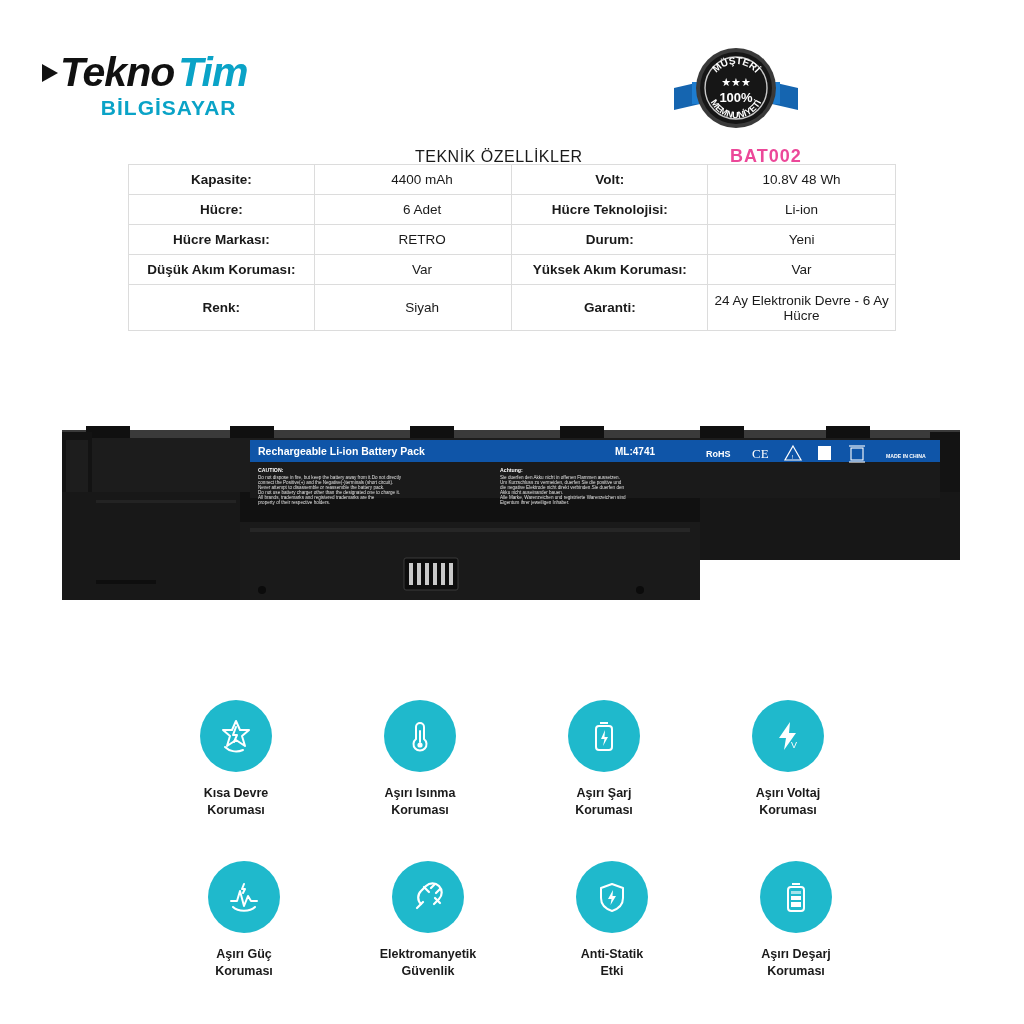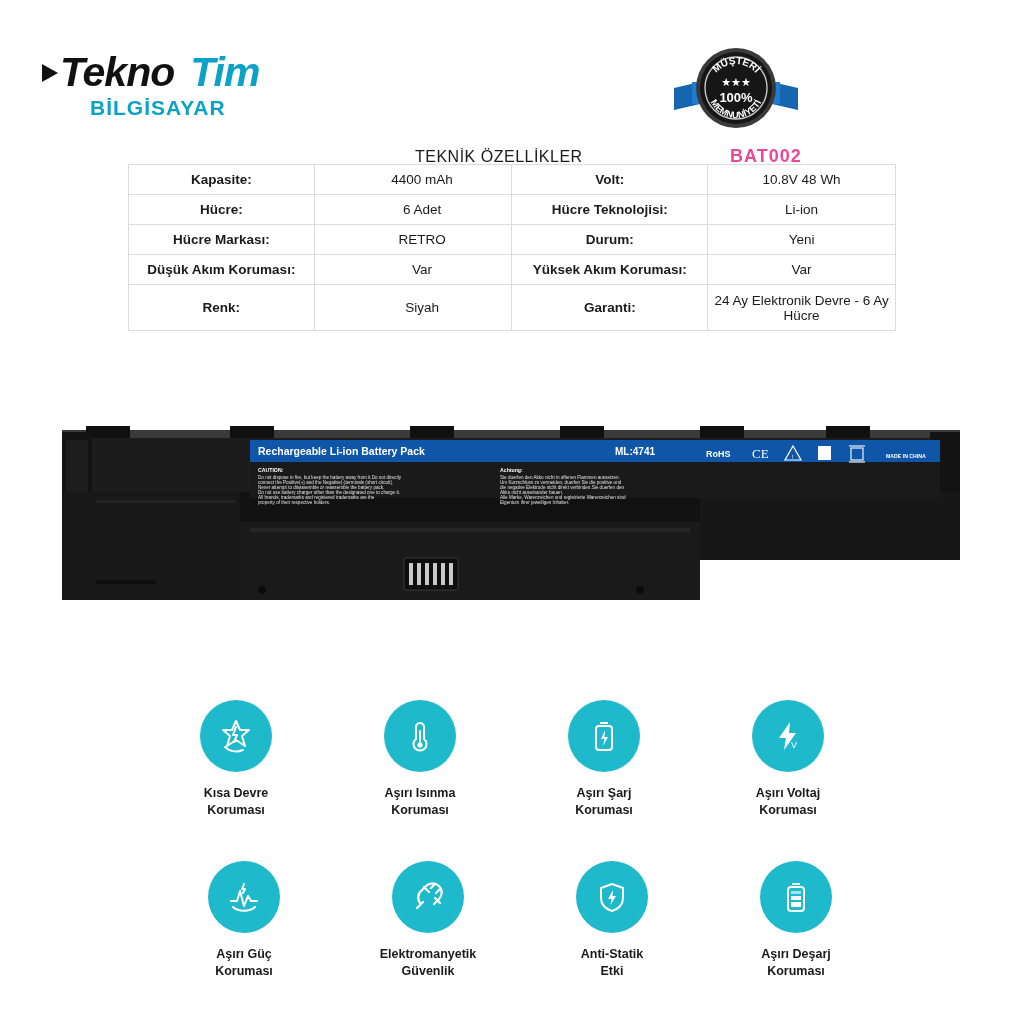--- a/index.html
+++ b/index.html
@@ -7,27 +7,27 @@
   body {
     width:1024px; height:1024px;
     background:#ffffff;
     font-family:"Liberation Sans", sans-serif;
     color:#1a1a1a;
     position:relative;
     overflow:hidden;
   }
 
   
-  .header { position:absolute; top:0; left:0; width:840px; height:150px; }
+  .header { position:absolute; top:0; left:0; width:840px; height:150px;text-align:center; }
 
   .logo { position:absolute; left:42px; top:52px; }
   .logo-row1 { display:flex; align-items:center; }
   .logo-arrow { width:0; height:0; border-top:9px solid transparent; border-bottom:9px solid transparent; border-left:16px solid #111; margin-right:2px; }
   .logo-tekno { font-size:41px; font-weight:bold; font-style:italic; letter-spacing:-1px; color:#111; line-height:1; }
-  .logo-tim { font-size:41px; font-weight:bold; font-style:italic; letter-spacing:-1px; color:#0aa3c7; line-height:1; margin-left:16px; }
+  .logo-tim { font-size:41px; font-weight:bold; font-style:italic; letter-spacing:-1px; color:#0aa3c7; line-height:1; margin-left:4px; }
   .logo-bilgisayar { font-size:21px; font-weight:bold; letter-spacing:1px; color:#0aa3c7; margin-top:4px; margin-left:48px; line-height:1; }
 
   
   .seal { position:absolute; right:38px; top:42px; width:132px; height:92px; }
   .seal svg { display:block; }
 
   
   .spec-title { position:absolute; left:415px; top:148px; font-size:16px; font-weight:normal; letter-spacing:0.5px; color:#1a1a1a; }
   .spec-code  { position:absolute; left:730px; top:146px; font-size:18px; font-weight:bold; letter-spacing:1px; color:#ec4899; }
 

